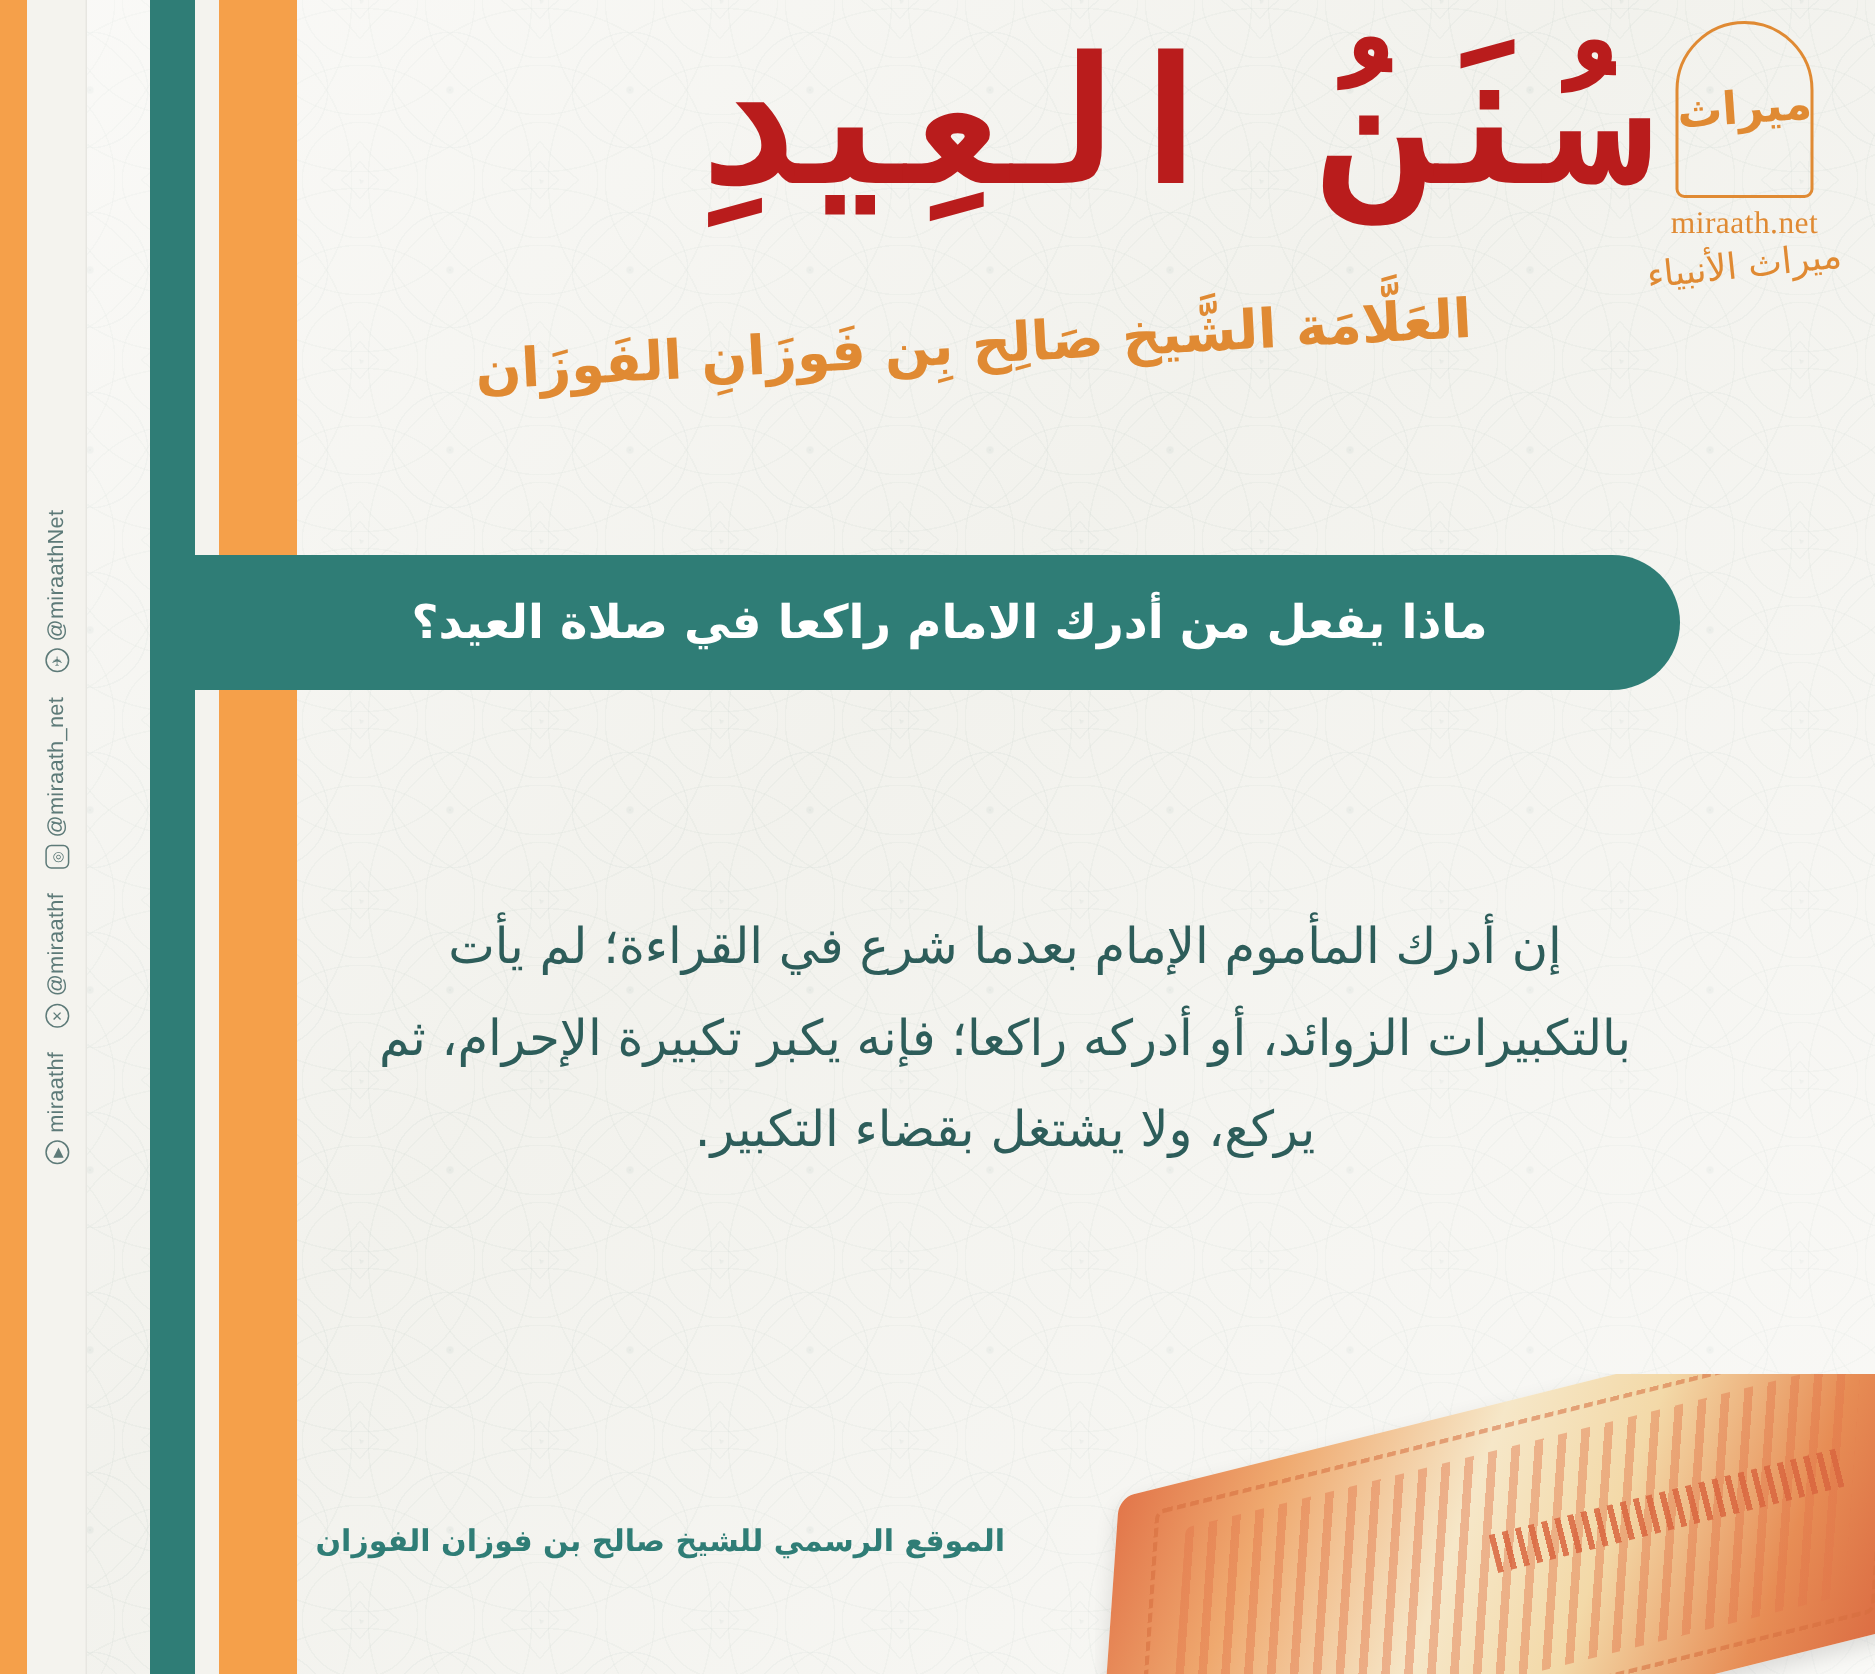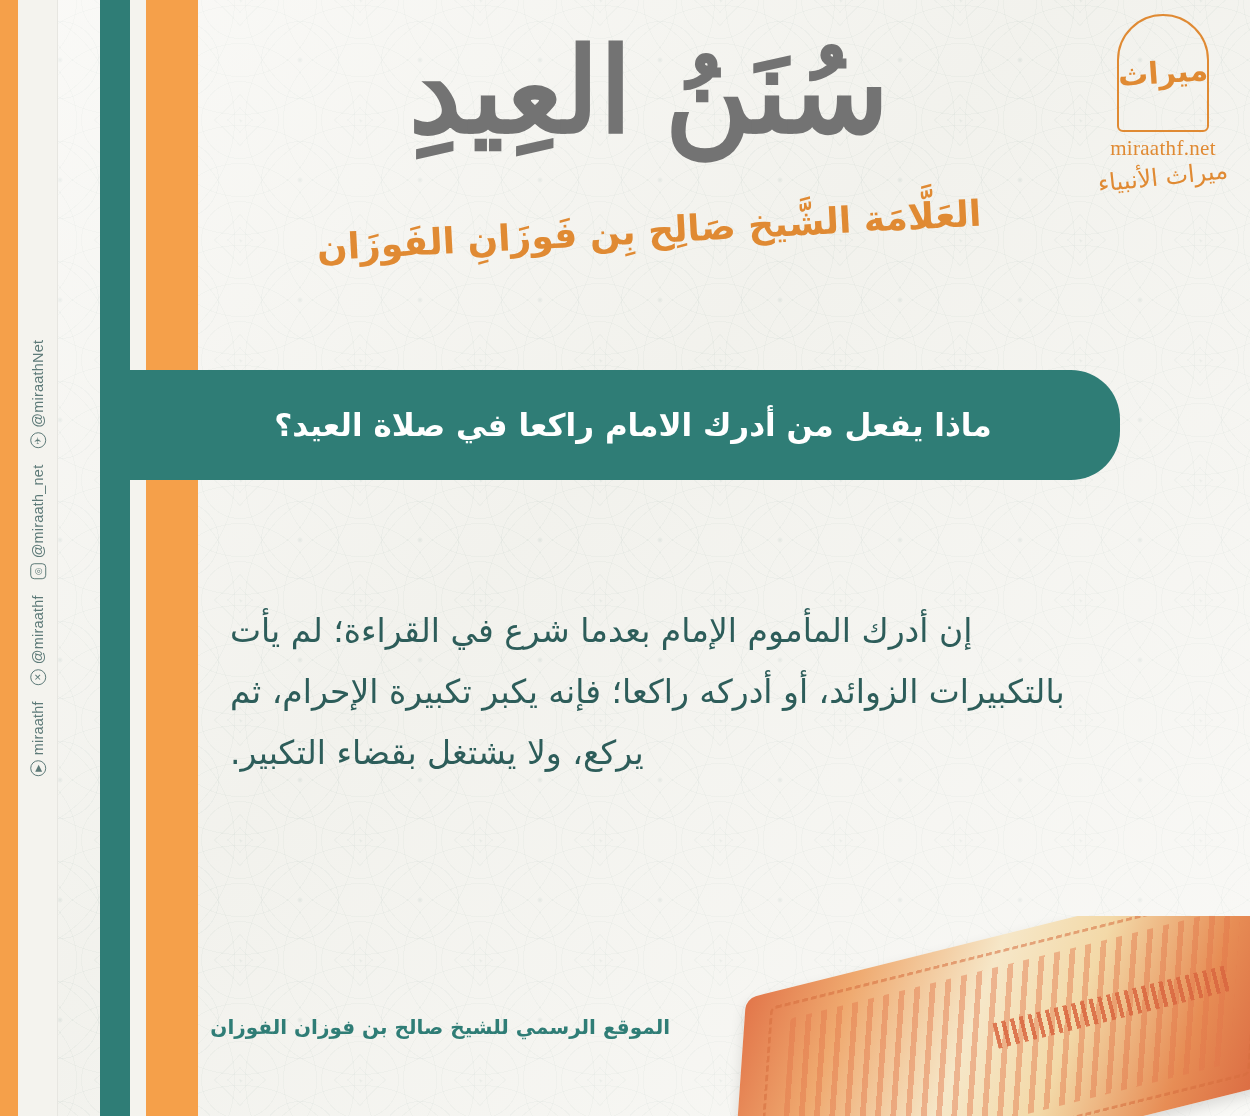--- a/index.html
+++ b/index.html
@@ -116,26 +116,25 @@
   
   .header {
     position: absolute;
     left: 198px; right: 0; top: 0;
     height: 330px;
   }
   .title-main {
     position: absolute;
     top: 18px;
     left: 0; right: 150px;
-    text-align: center;
-    font-family: Liberation Sans, sans-serif;
+    font-family: Liberation Mono, monospace;
     font-size: 118px;
     line-height: 1.25;
     font-weight: bold;
-    color: #737373;
+    color: #b91c1c;
     direction: rtl;
     white-space: nowrap;
   }
   .title-sub {
     position: absolute;
     top: 210px;
     left: 0; right: 150px;
     text-align: center;
     font-family: "DejaVu Sans", sans-serif;
     font-size: 36px;
@@ -189,21 +188,21 @@
     transform: rotate(-6deg);
     white-space: nowrap;
   }
 
   
   .question-bar {
     position: absolute;
     left: 130px;
     top: 370px;
     width: 990px;
-    height: 110px;
+    height: 90px;
     background: #2f7d76;
     border-radius: 0 49px 49px 0;
     display: flex;
     align-items: center;
     justify-content: center;
     padding: 0 40px 0 56px;
   }
   .question-text {
     color: #ffffff;
     font-size: 31px;
@@ -214,21 +213,21 @@
     line-height: 1.3;
   }
 
   
   .body-text {
     position: absolute;
     right: 140px;
     left: 230px;
     top: 600px;
     direction: rtl;
-    text-align: left;
+    text-align: center;
     font-family: "DejaVu Sans", sans-serif;
     font-size: 33px;
     line-height: 1.85;
     color: #2d5d5a;
     font-weight: 500;
   }
 
   
   .footer-credit {
     position: absolute;
@@ -325,21 +324,21 @@
   </div>
 
   <div class="header">
     <div class="title-main">سُنَنُ العِيدِ</div>
     <div class="title-sub">العَلَّامَة الشَّيخ صَالِح بِن فَوزَانِ الفَوزَان</div>
 
     <div class="brand">
       <div class="brand-frame">
         <span class="glyph">ميراث</span>
       </div>
-      <div class="brand-name">miraathf.net</div>
+      <div class="brand-name">miraath.net</div>
       <div class="brand-ar">ميراث الأنبياء</div>
     </div>
   </div>
 
   <div class="question-bar">
     <div class="question-text">ماذا يفعل من أدرك الامام راكعا في صلاة العيد؟</div>
   </div>
 
   <div class="body-text">إن أدرك المأموم الإمام بعدما شرع في القراءة؛ لم يأت بالتكبيرات الزوائد، أو أدركه راكعا؛ فإنه يكبر تكبيرة الإحرام، ثم يركع، ولا يشتغل بقضاء التكبير.</div>
 

